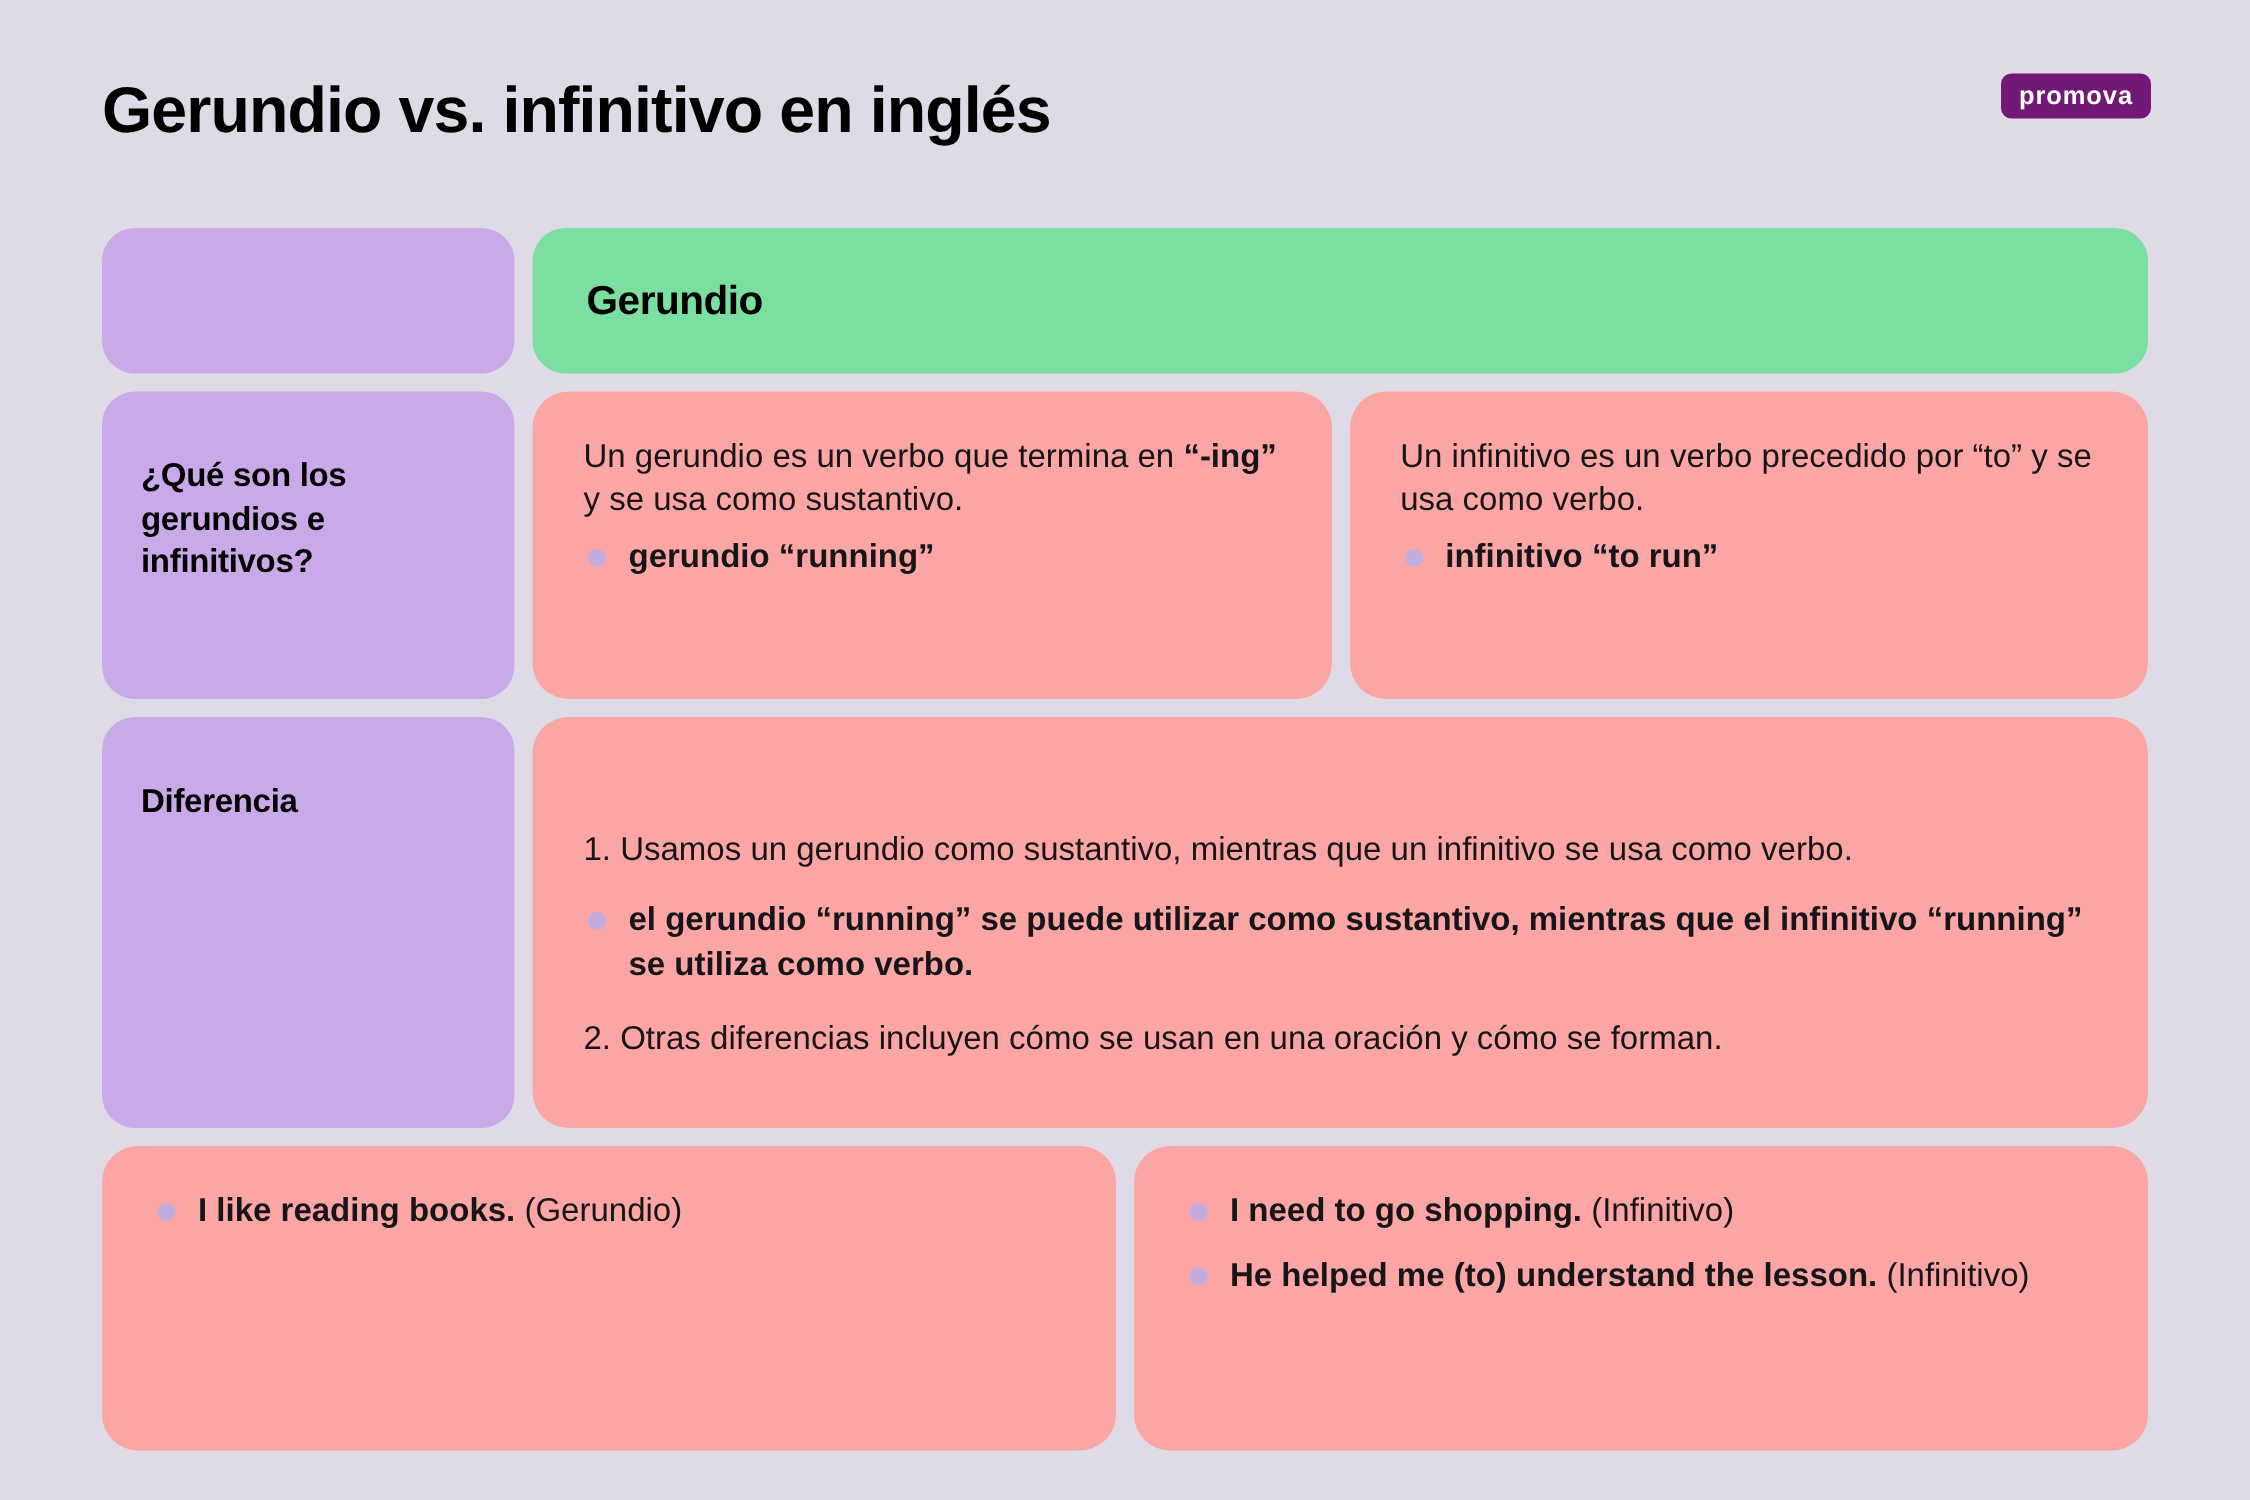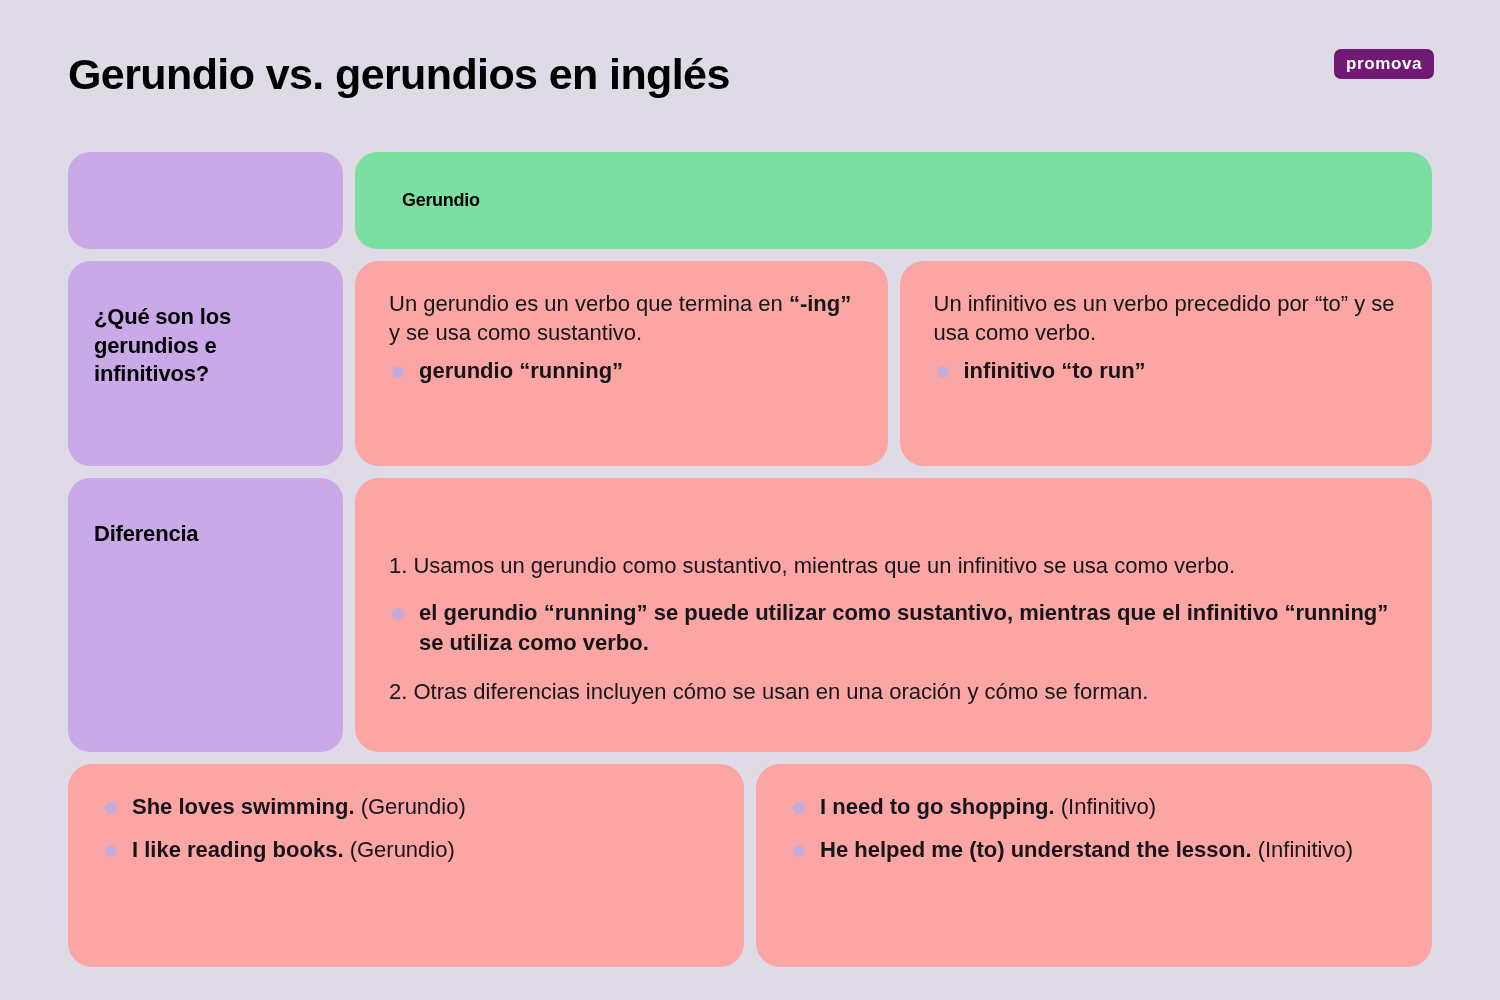--- a/index.html
+++ b/index.html
@@ -87,25 +87,24 @@
   .cell-head {
     flex: 1 1 0;
     background: #7adfa0;
     border-radius: 22px;
     box-sizing: border-box;
     padding: 0 36px;
     display: flex;
     align-items: center;
   }
   .cell-head .head-text {
-    font-size: 18px;
+    font-size: 27px;
     font-weight: 700;
     letter-spacing: -0.3px;
     color: #000000;
-    margin-left: 11px;
   }
   .cell-body {
     flex: 1 1 0;
     background: #fca5a5;
     border-radius: 24px;
     box-sizing: border-box;
     padding: 28px 34px 30px 34px;
   }
   .cell-body.wide {
     flex: 1 1 100%;
@@ -165,21 +164,21 @@
     margin-top: 20px;
     margin-bottom: 15px;
   }
 </style>
 </head>
 <body>
 
 <div class="page">
 
   <div class="topbar">
-    <div class="page-title">Gerundio vs. gerundios en inglés</div>
+    <div class="page-title">Gerundio vs. infinitivo en inglés</div>
     <div class="brand-logo">promova</div>
   </div>
 
   <div class="table">
 
     <div class="row head-row">
       <div class="cell-label"></div>
       <div class="cell-head">
         <span class="head-text">Gerundio</span>
       </div>
@@ -223,23 +222,20 @@
         </ul>
         <p class="para numbered-2">2. Otras diferencias incluyen cómo se usan en una oración y cómo se forman.</p>
       </div>
     </div>
 
     <div class="row row-3">
 
       <div class="cell-body">
         <ul class="bullets" style="margin-top:0">
           <li>
-            <span class="dot"></span><span class="b-strong">She loves swimming.</span><span class="b-plain"> (Gerundio)</span>
-          </li>
-          <li>
             <span class="dot"></span><span class="b-strong">I like reading books.</span><span class="b-plain"> (Gerundio)</span>
           </li>
         </ul>
       </div>
 
       <div class="cell-body">
         <ul class="bullets" style="margin-top:0">
           <li>
             <span class="dot"></span><span class="b-strong">I need to go shopping.</span><span class="b-plain"> (Infinitivo)</span>
           </li>

